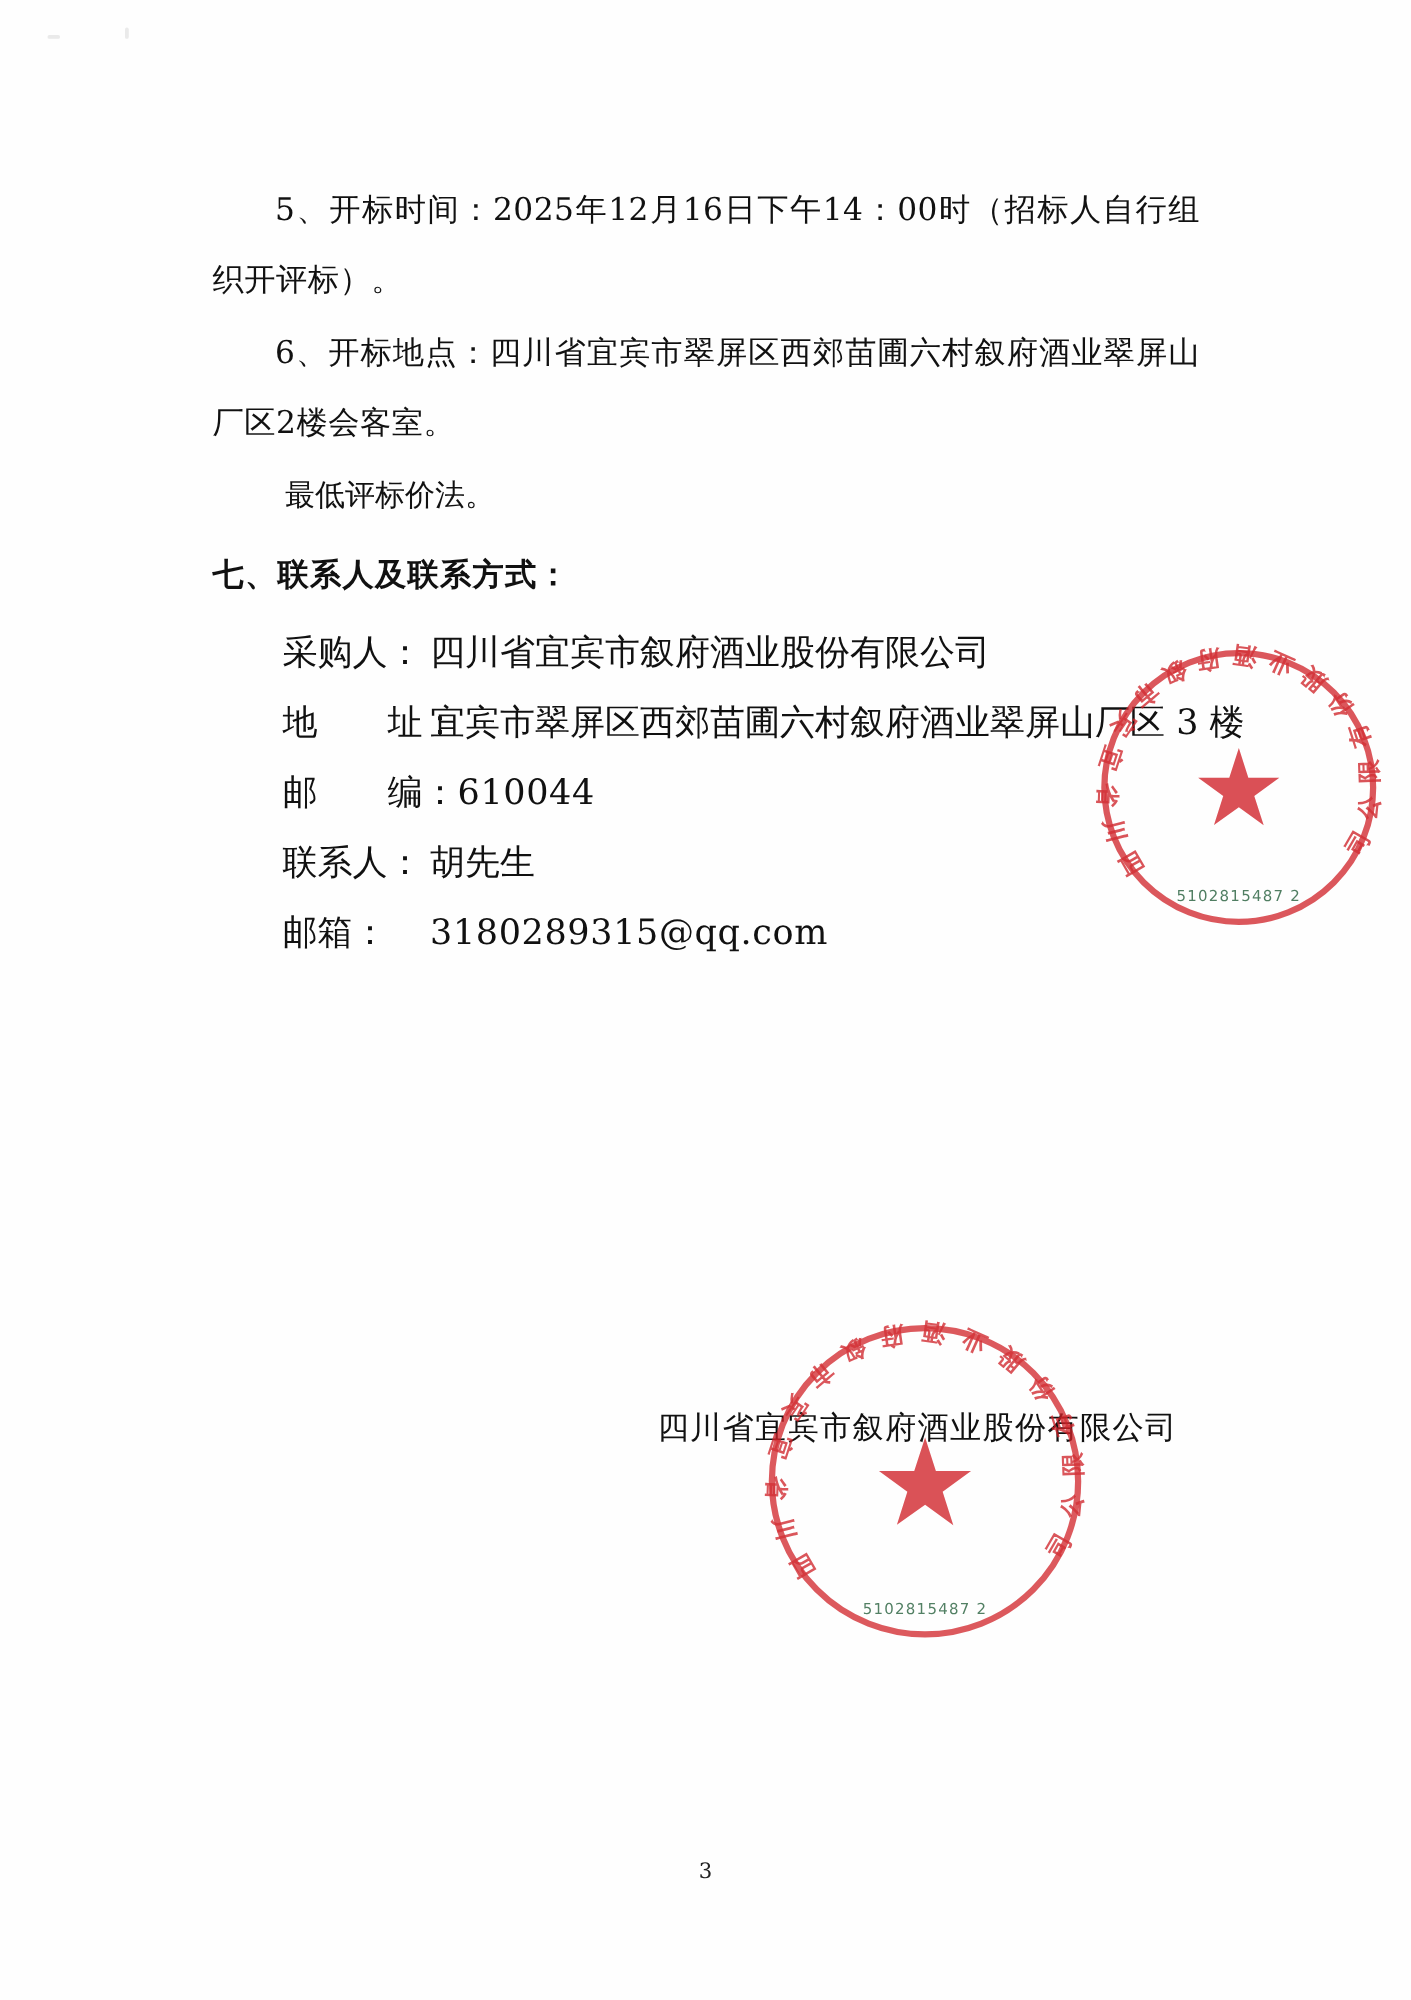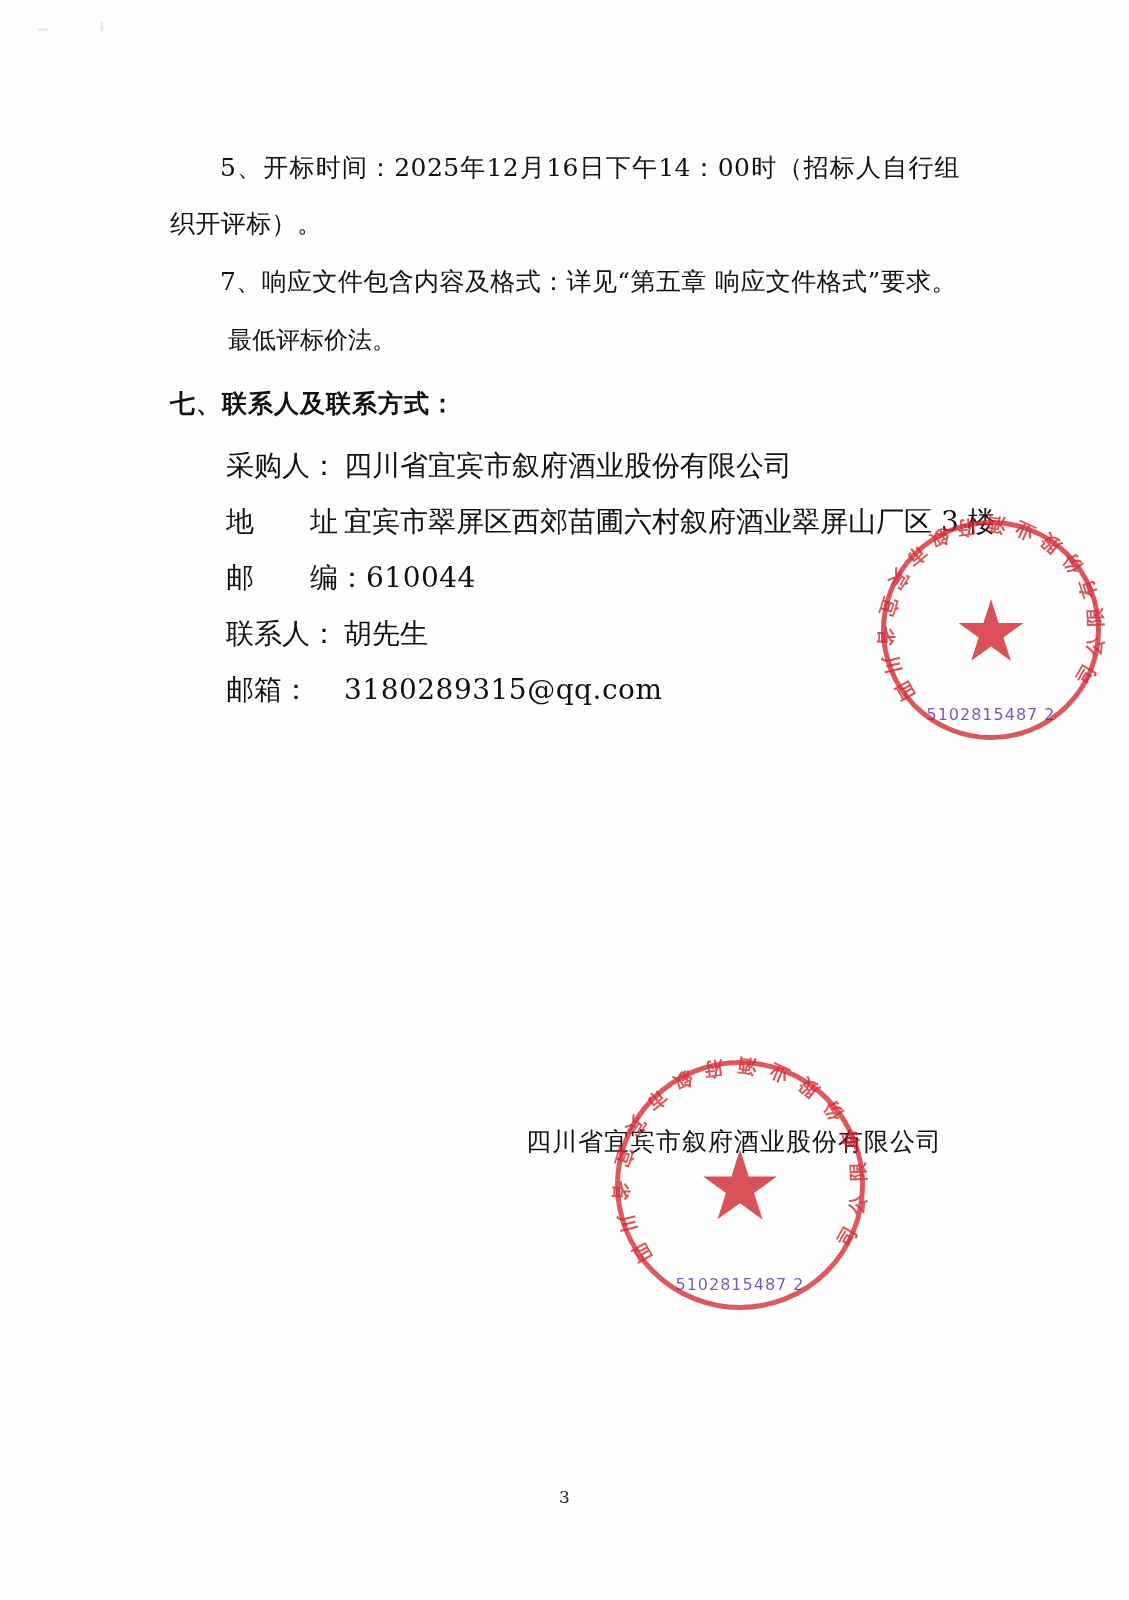--- a/index.html
+++ b/index.html
@@ -148,22 +148,22 @@
     font-family: "DejaVu Serif", "Liberation Serif", serif;
     font-weight: bold;
     opacity: .82;
     transform-origin: 0 0;
   }
   .seal-bottom {
     position: absolute;
     left: 50%;
     bottom: 16px;
     transform: translateX(-50%);
-    font-size: 16px;
-    color: #4c1d95;
+    font-size: 12px;
+    color: #14532d;
     opacity: .8;
     letter-spacing: 1px;
     white-space: nowrap;
     font-family: "DejaVu Sans", sans-serif;
   }
 
   
   #seal-top {
     right: 28px;
     top: 520px;
@@ -188,22 +188,22 @@
 
 <div class="page">
 
   <div class="speck a"></div>
   <div class="speck b"></div>
 
   <div class="content">
 
     <p class="para indent">5、开标时间：2025年12月16日下午14：00时（招标人自行组织开评标）。</p>
 
-
-    <p class="para indent">7、响应文件包含内容及格式：详见“第五章 响应文件格式”要求。</p>
+    <p class="para indent">6、开标地点：四川省宜宾市翠屏区西郊苗圃六村叙府酒业翠屏山厂区2楼会客室。</p>
+
 
 
     <p class="sub">最低评标价法。</p>
 
     <p class="heading">七、联系人及联系方式：</p>
 
     <div class="contact-block">
       <div class="contact-row">
         <span class="contact-label">采购人：</span>
         <span class="contact-value">四川省宜宾市叙府酒业股份有限公司</span>

